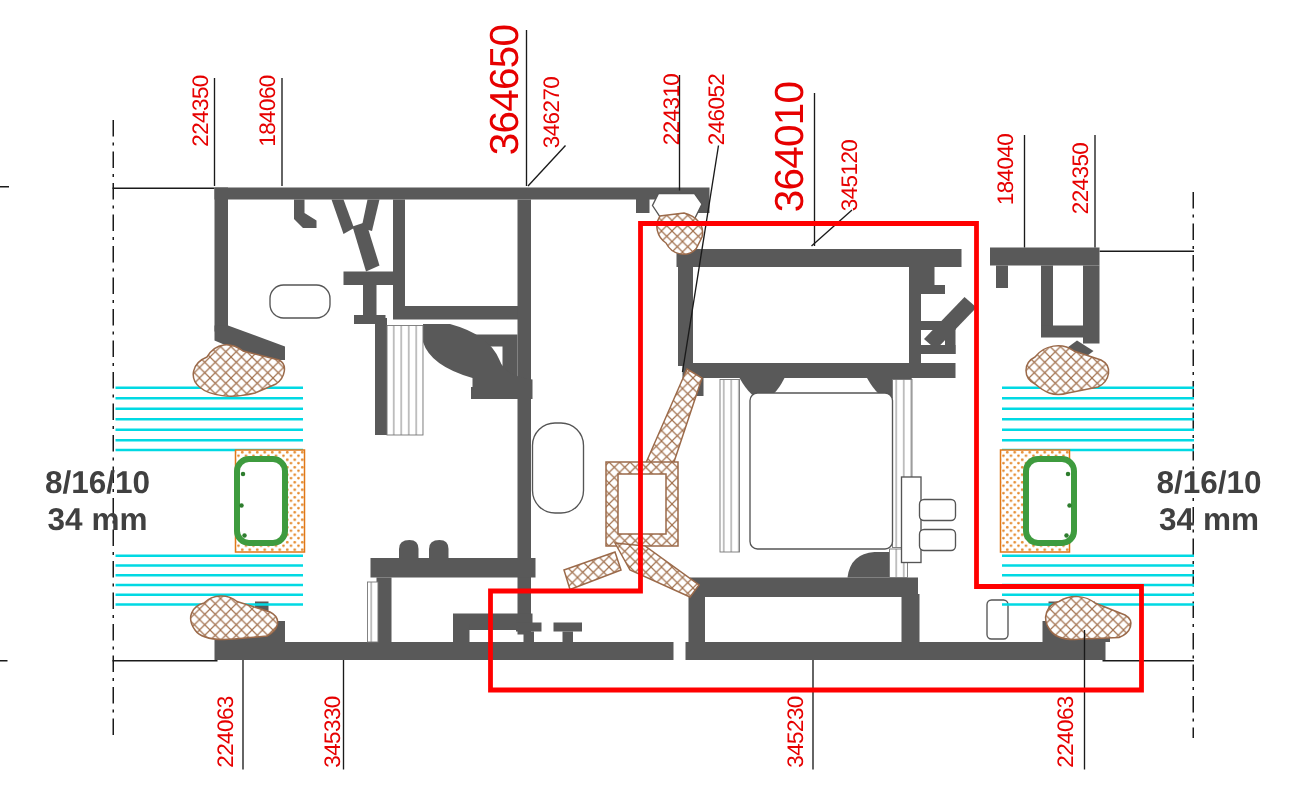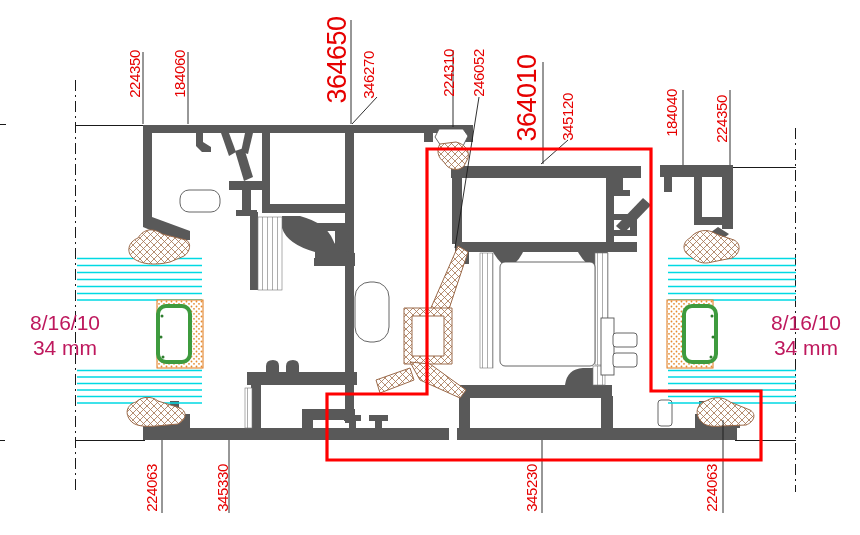--- a/index.html
+++ b/index.html
@@ -3,21 +3,21 @@
 <meta charset="utf-8">
 <style>
   html,body{margin:0;padding:0;background:#fff;}
   #stage{position:relative;width:860px;height:535px;background:#ffffff;overflow:hidden;
          font-family:"Liberation Sans",sans-serif;}
   #stage svg{position:absolute;left:0;top:0;}
   .lbl{position:absolute;color:#e60000;white-space:nowrap;
        transform:translate(-50%,-50%) rotate(-90deg);line-height:1;}
   .lbl.small{font-size:15px;letter-spacing:-0.4px;}
   .lbl.big{font-size:27px;letter-spacing:-0.5px;}
-  .note{position:absolute;color:#be185d;font-weight:normal;font-size:21px;white-space:nowrap;
+  .note{position:absolute;color:#404040;font-weight:bold;font-size:21px;white-space:nowrap;
         transform:translate(-50%,-50%);line-height:1;}
 </style>
 </head>
 <body>
 
 <div id="stage">
 
 <svg width="860" height="535" viewBox="0 0 860 535">
   <defs>
     <pattern id="xh" width="7" height="7" patternUnits="userSpaceOnUse">

